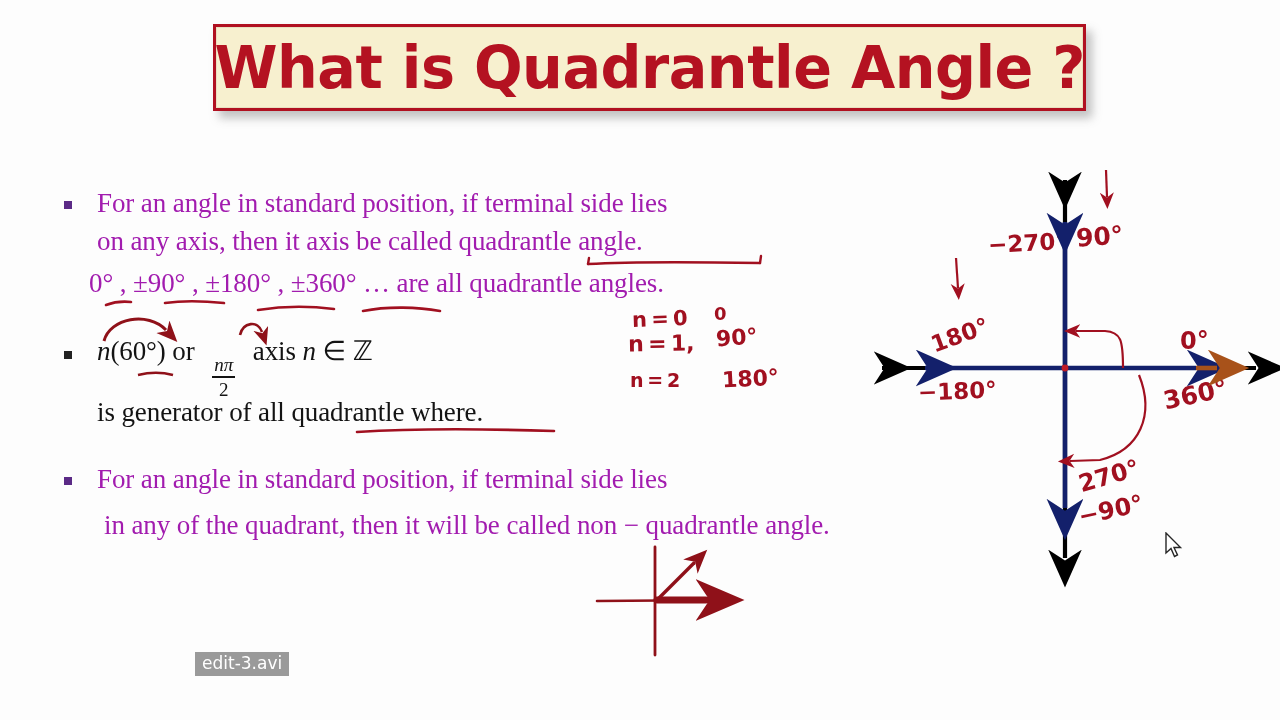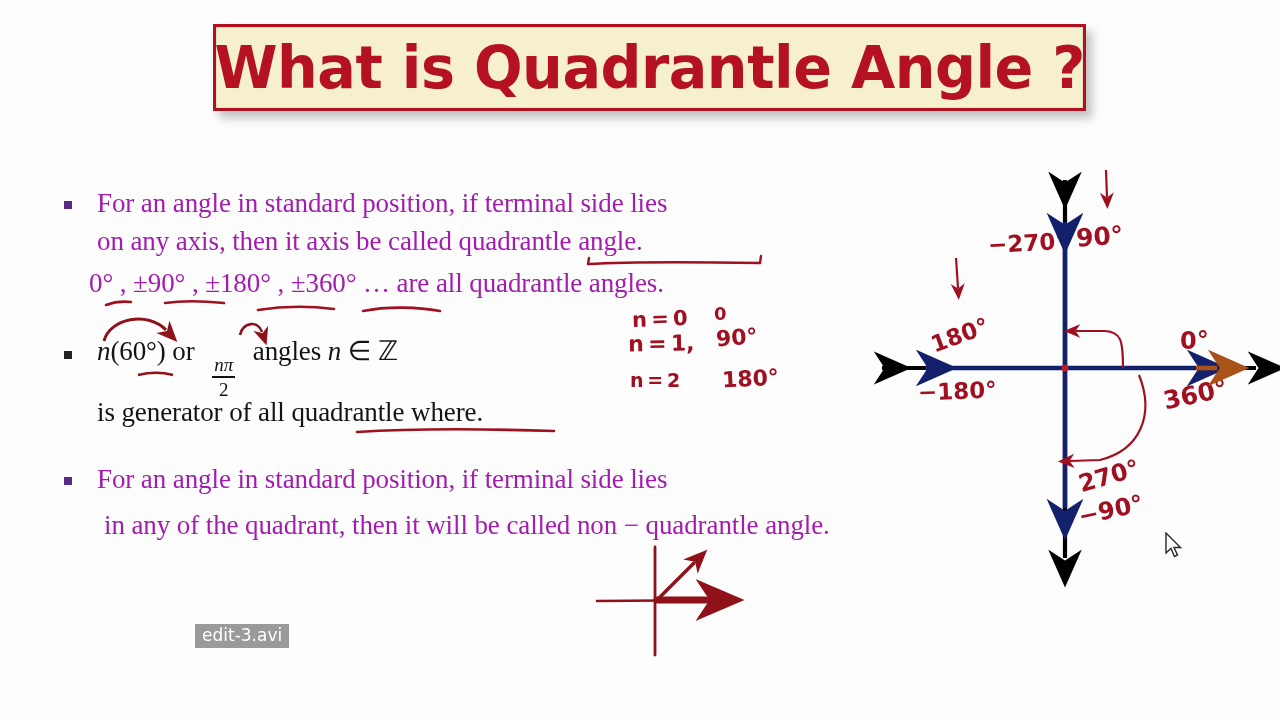--- a/index.html
+++ b/index.html
@@ -53,21 +53,21 @@
   
   .ink{
     position:absolute; color:#a11020;
     font-family:"DejaVu Sans", sans-serif; font-weight:bold;
     white-space:nowrap; pointer-events:none;
   }
   svg.overlay{ position:absolute; left:0; top:0; width:1280px; height:720px;
                pointer-events:none; }
   
   #file-badge{
-    position:absolute; left:195px; top:624px;
+    position:absolute; left:195px; top:652px;
     background:#9a9a9a; color:#ffffff;
     font-family:"DejaVu Sans", sans-serif; font-size:17px;
     padding:1px 7px 3px 7px;
   }
   
   #cursor{ position:absolute; left:1164px; top:532px; }
 </style>
 </head>
 <body>
 
@@ -84,21 +84,21 @@
   <div class="line" style="position:absolute; left:25px; top:80px;">0° , ±90° , ±180° , ±360° …   are all quadrantle angles.</div>
 </div>
 
 <div class="bullet-block" style="left:64px; top:335px; width:520px;">
   <span class="bullet-marker dark" style="left:0; top:16px;"></span>
   <div class="line black" style="position:absolute; left:33px; top:0;">
     <span class="ital">n</span><span>(60°)</span><span> or </span><span class="frac">
         <span class="num">nπ</span>
         <span class="bar"></span>
         <span class="den">2</span>
-      </span><span>  angles </span><span class="ital">n</span><span> ∈ ℤ</span>
+      </span><span>  axis </span><span class="ital">n</span><span> ∈ ℤ</span>
   </div>
   <div class="line black" style="position:absolute; left:33px; top:62px;">is generator of all quadrantle where.</div>
 </div>
 
 <div class="bullet-block" style="left:64px; top:464px; width:990px;">
   <span class="bullet-marker" style="left:0; top:13px;"></span>
   <div class="line" style="position:absolute; left:33px; top:0;">For an angle in standard position, if terminal side lies</div>
   <div class="line" style="position:absolute; left:40px; top:46px;">in any of the quadrant, then it will be called non − quadrantle angle.</div>
 </div>
 

